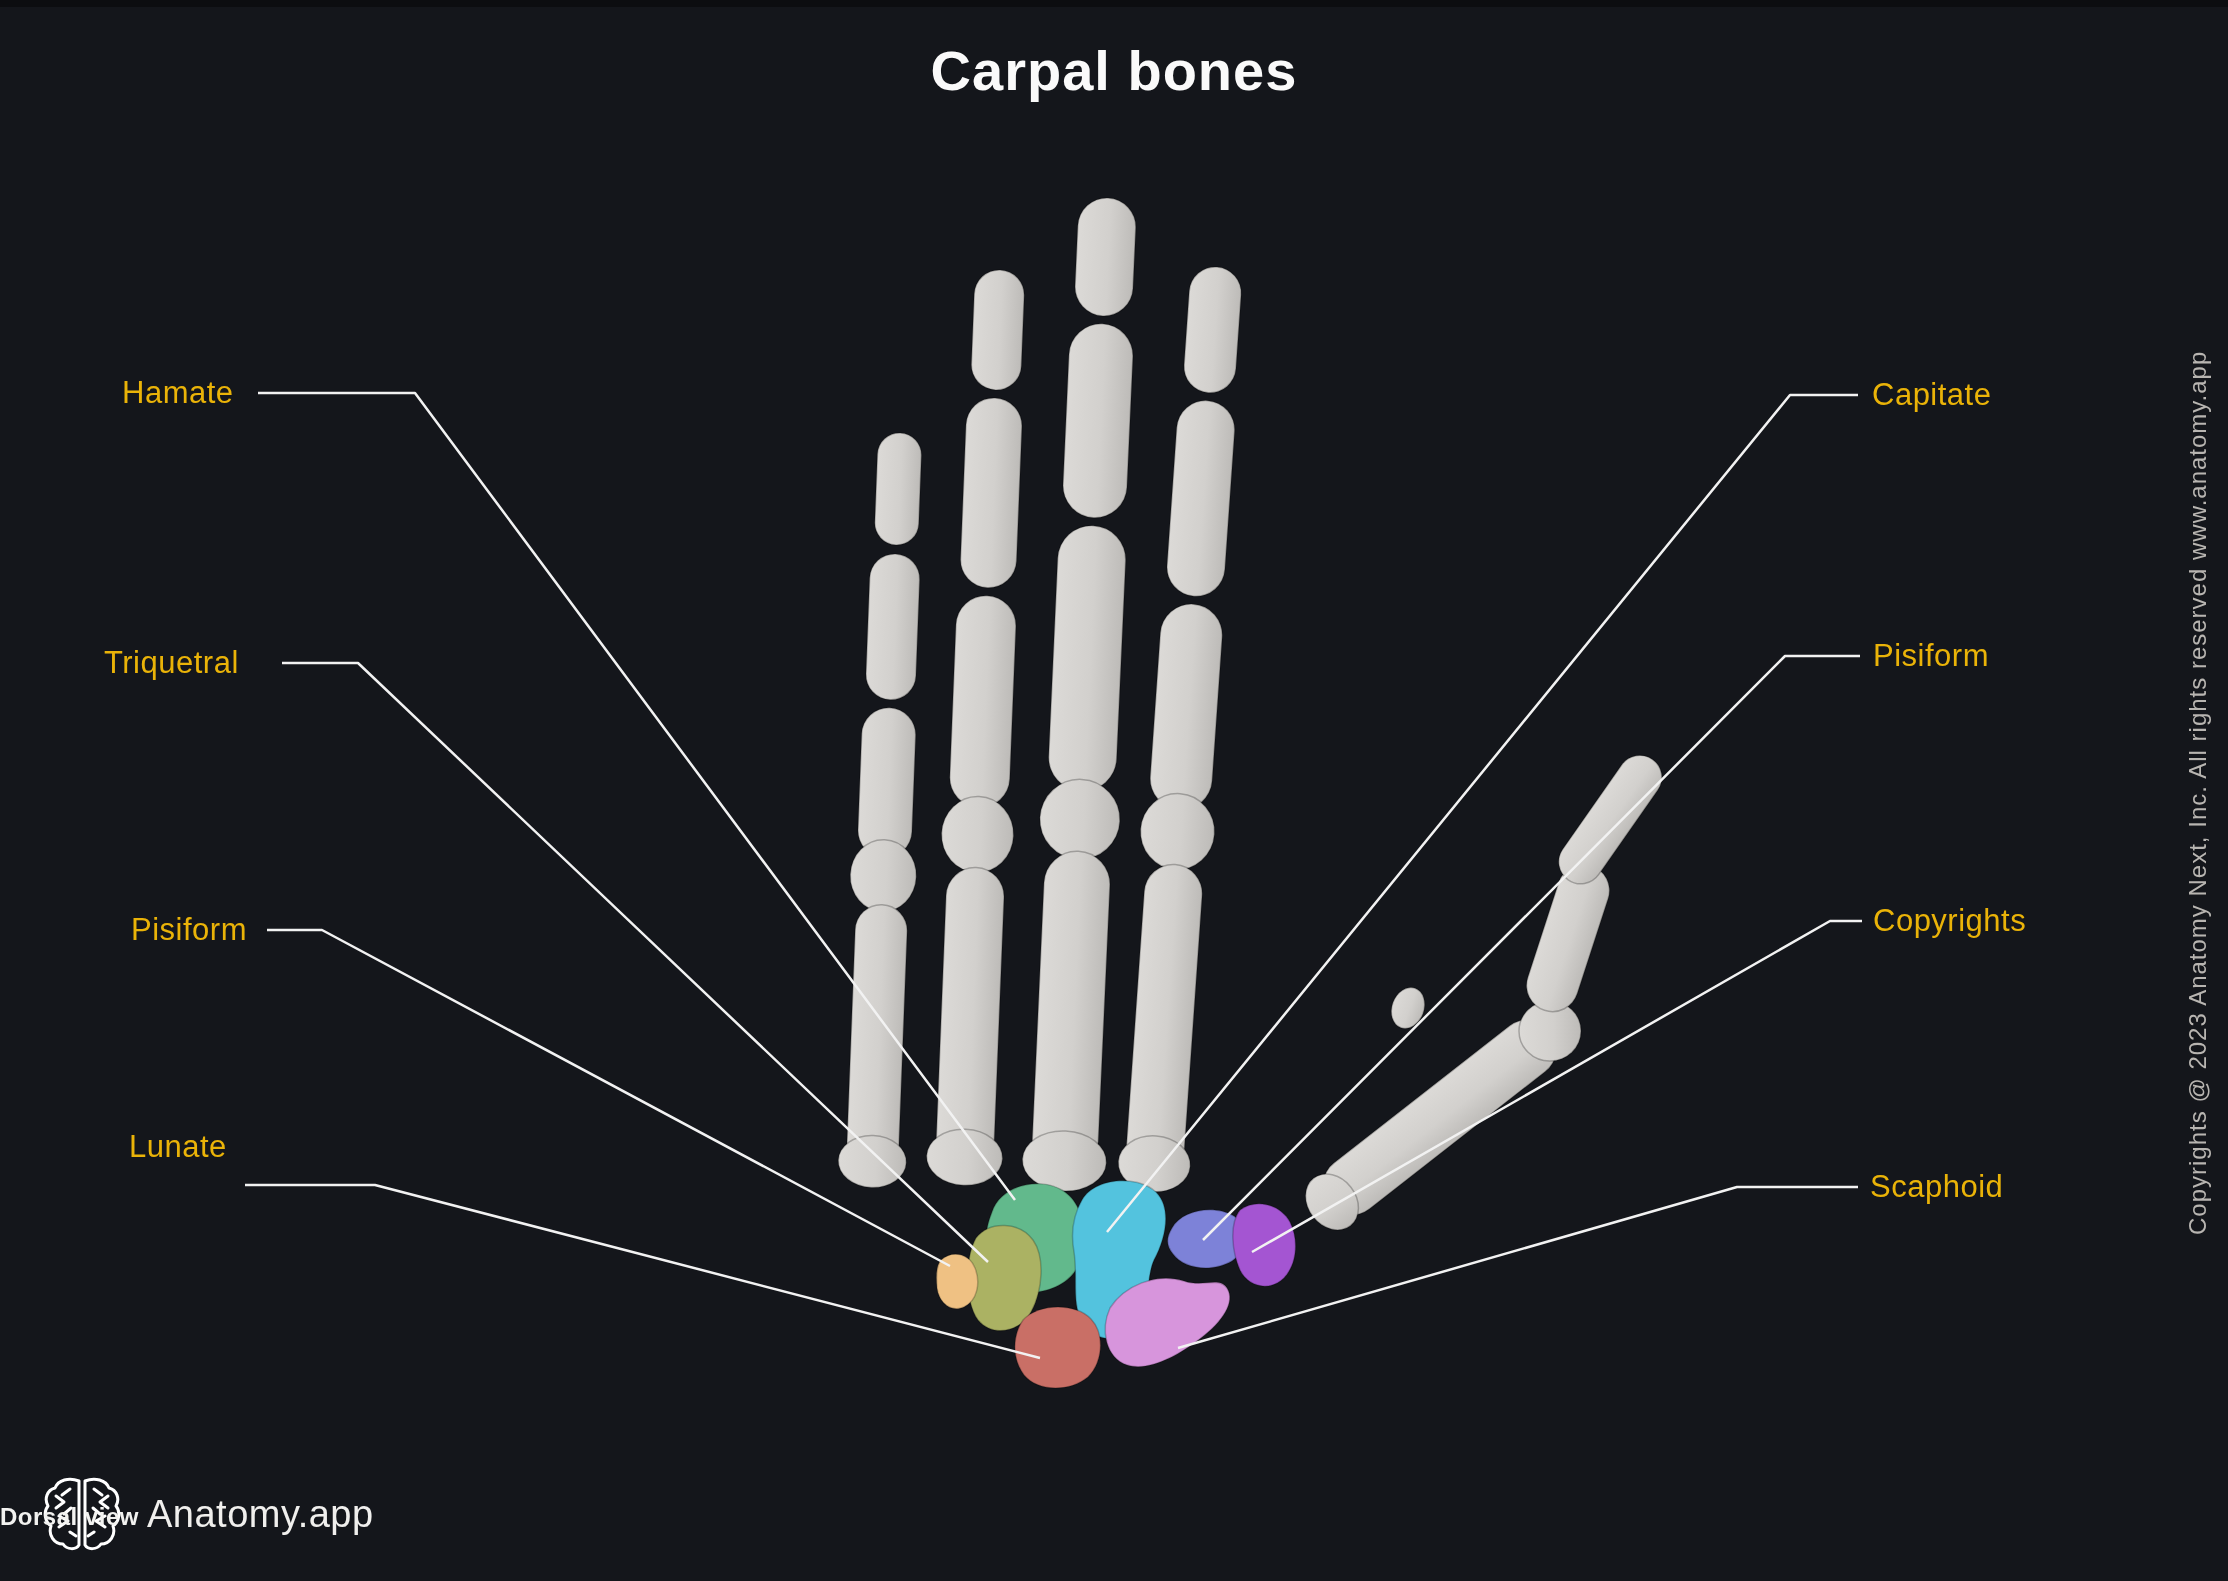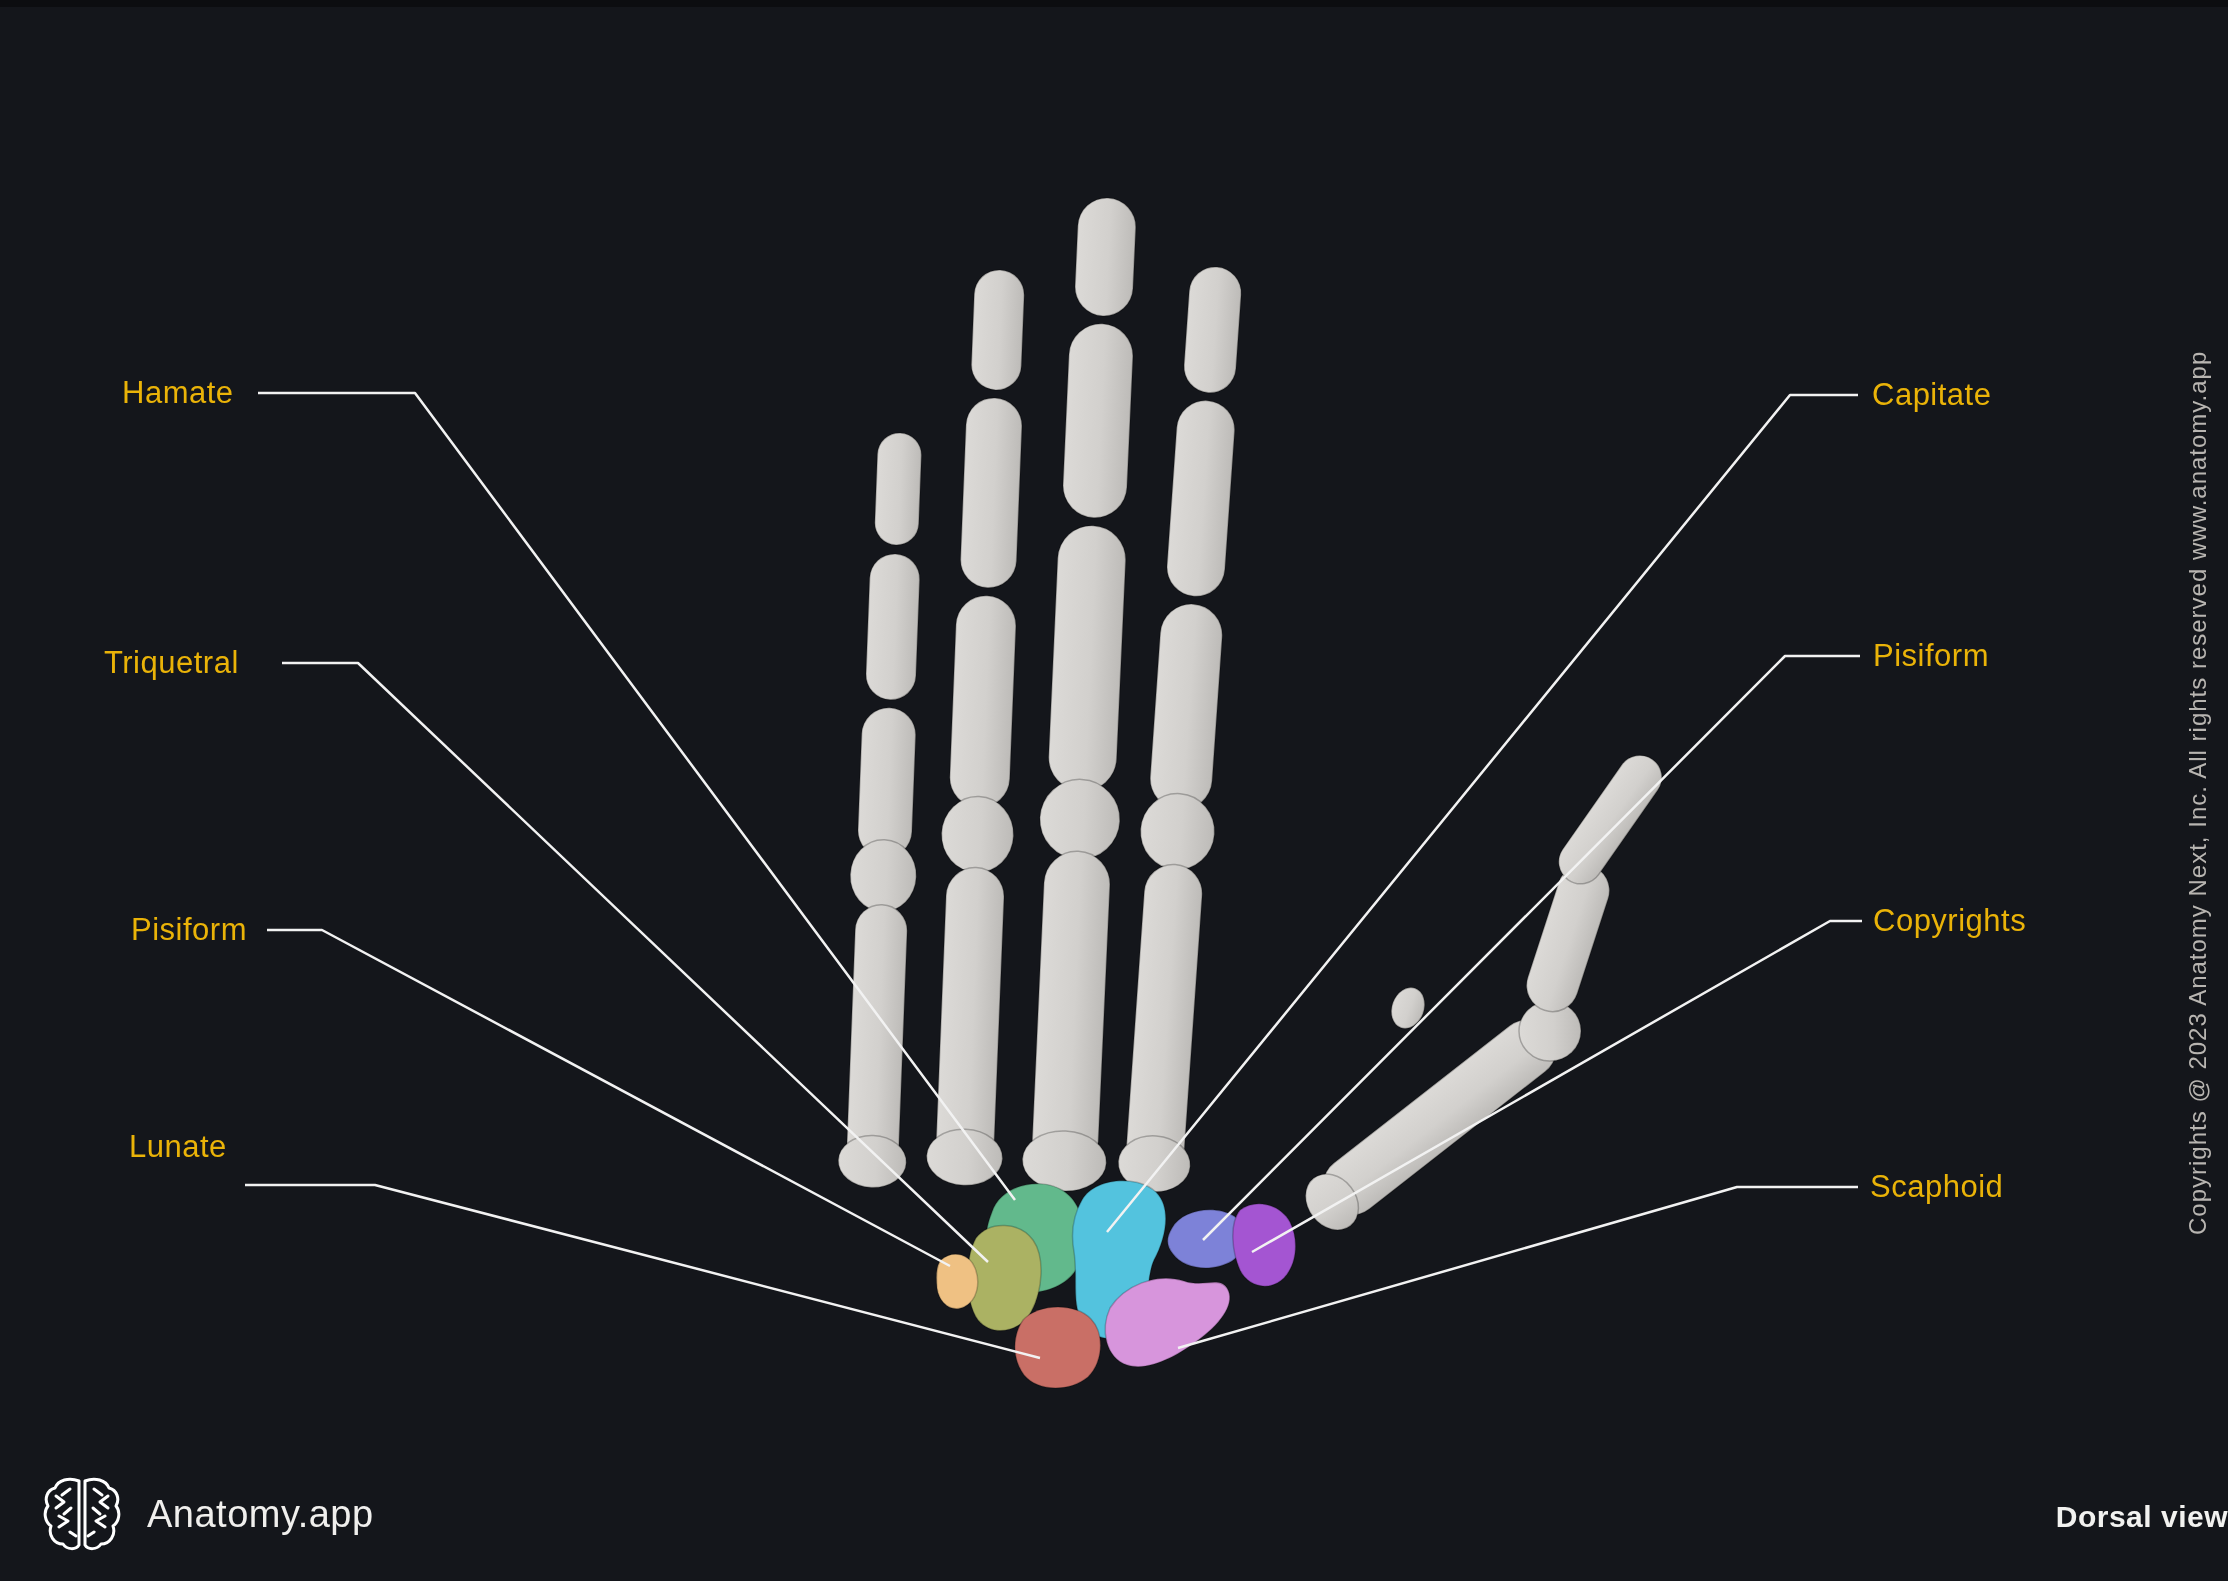--- a/index.html
+++ b/index.html
@@ -26,37 +26,38 @@
   }
   svg.canvas{position:absolute;left:0;top:0;}
   .footer-brand{
     position:absolute;left:43px;top:1475px;
     display:flex;align-items:center;gap:26px;text-align:center;
   }
   .brand-text{
     font-size:38px;font-weight:400;letter-spacing:.5px;color:#f0efed;
   }
   .view-label{
-    position:absolute;left:0;top:1517px;width:100%;text-align:right;
-    font-size:30px;font-weight:700;letter-spacing:.5px;color:#f2f2f0;
+    position:absolute;left:0;top:1517px;width:100%;text-align:left;
+    font-size:24px;font-weight:700;letter-spacing:.5px;color:#f2f2f0;
     transform:translateY(-50%);
   }
   .copyright{
     position:absolute;left:2184px;top:283px;height:1020px;width:34px;
     writing-mode:vertical-rl;transform:rotate(180deg);
     text-align:center;
     font-size:24px;letter-spacing:1px;color:#b8b5b1;
   }
 </style>
 </head>
 <body>
 
 <div class="stage">
   <div class="topstrip"></div>
 
+  <div class="title">Carpal bones</div>
 
   <svg class="canvas" width="2228" height="1581" viewBox="0 0 2228 1581">
     <defs>
       <linearGradient id="boneGrad" x1="0" y1="0" x2="1" y2="0">
         <stop offset="0" stop-color="#dcdad7"></stop>
         <stop offset="0.55" stop-color="#d2d0cd"></stop>
         <stop offset="1" stop-color="#bdbbb8"></stop>
       </linearGradient>
     </defs>
 

